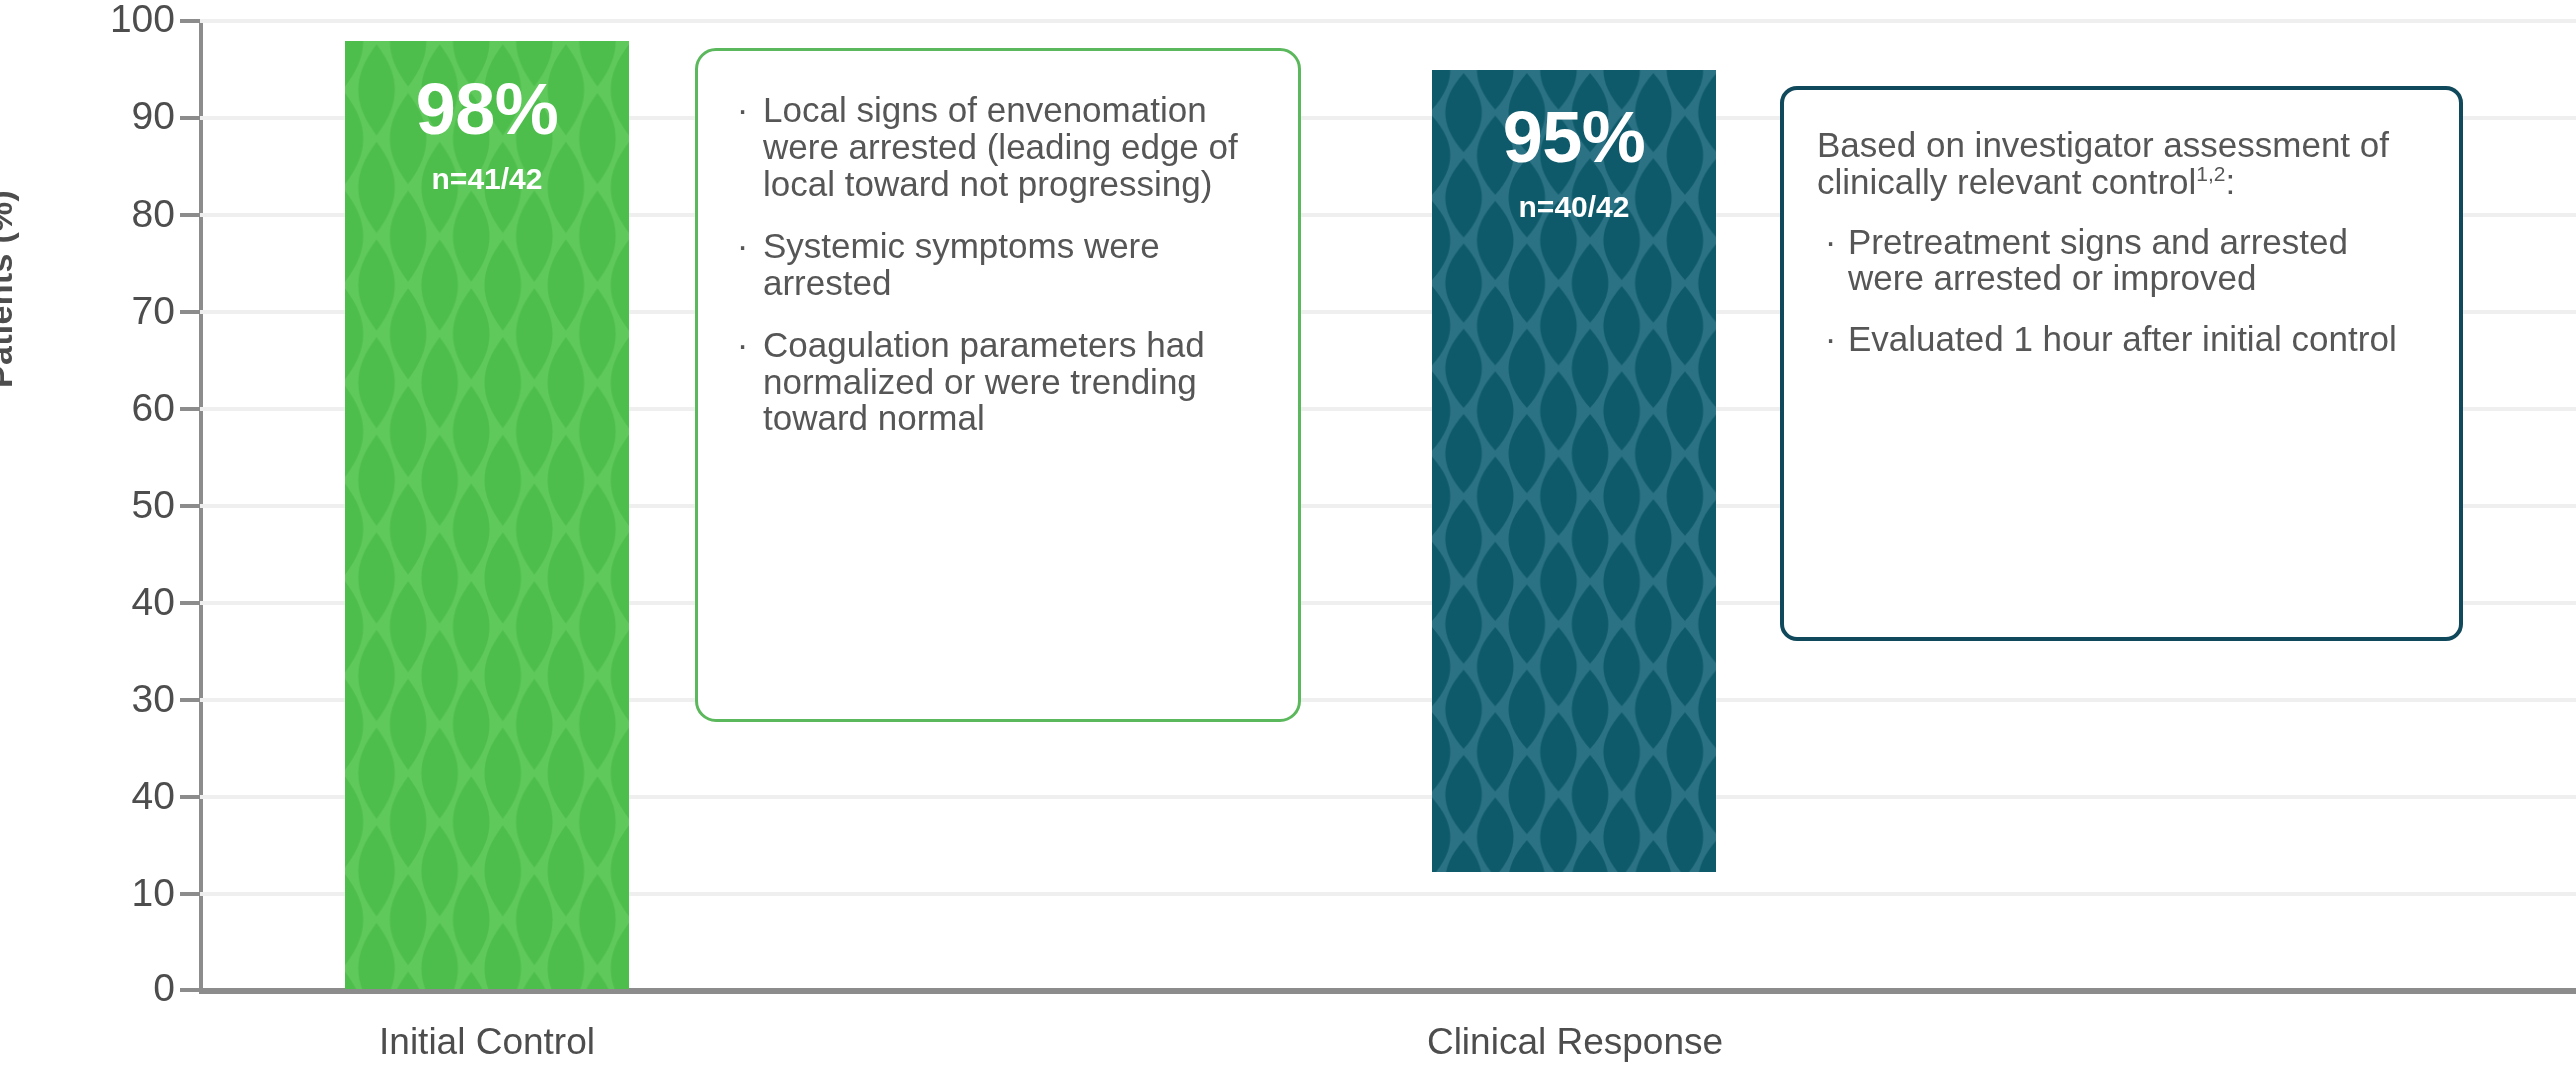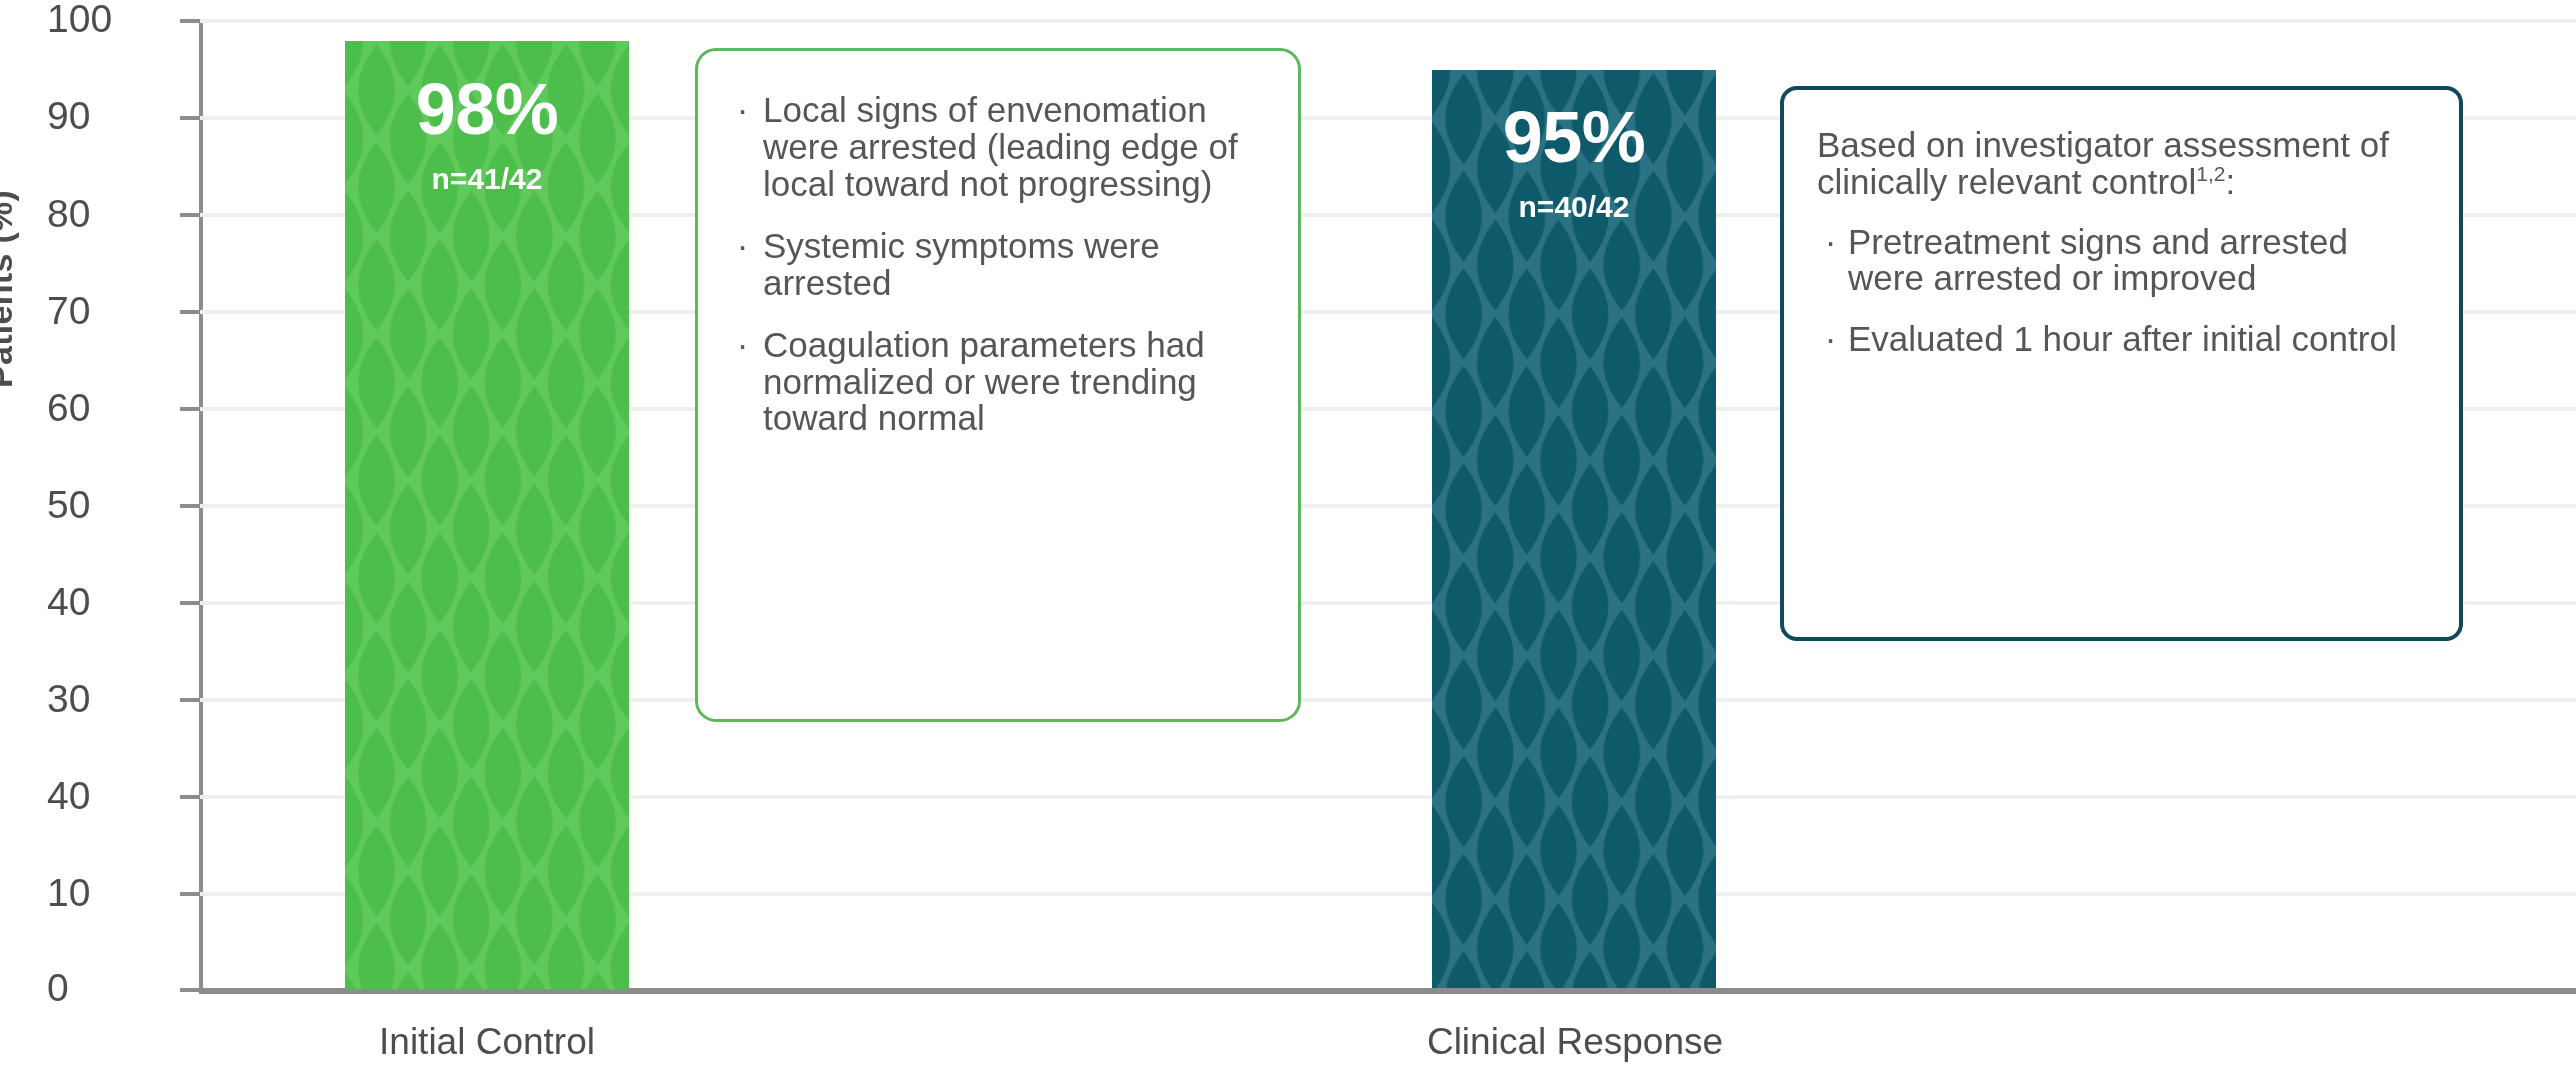--- a/index.html
+++ b/index.html
@@ -11,21 +11,21 @@
 
   .axis-title{
     position:absolute; left:-19px; top:388px;
     transform:rotate(-90deg); transform-origin:left top;
     font-size:34px; font-weight:bold; color:#4d4d4d;
     white-space:nowrap; letter-spacing:0.3px;
   }
 
   
   .ytick{
-    position:absolute; width:128px; 
+    position:absolute; width:128px; text-align:right;
     font-size:39px; color:#4d4d4d; line-height:1;
   }
 
   
   .tickmark{position:absolute;left:180px;width:20px;height:3.9px;background:#8c8c8c;}
 
   
   .gridline{position:absolute;left:200px;right:0px;height:3.9px;background:#efefef;}
 
   
@@ -145,21 +145,21 @@
         </pattern>
       </defs>
       <rect width="513" height="1709" fill="url(#scalesG)"></rect>
     </svg>
     <div class="bar-label-wrap" style="top:32px">
       <div class="bar-pct">98%</div>
       <div class="bar-n">n=41/42</div>
     </div>
   </div>
 
-  <div class="bar" id="bar-clinical-response" style="left:1432px;top:70px;width:284px;height:918px;background:#0e5a6b;">
+  <div class="bar" id="bar-clinical-response" style="left:1432px;top:70px;width:284px;height:802px;background:#0e5a6b;">
     <svg class="pattern" viewBox="0 0 512 1656" preserveAspectRatio="none">
       <defs>
         <pattern id="scalesT" width="114" height="176" patternUnits="userSpaceOnUse">
           <rect width="114" height="176" fill="#2b7285"></rect>
           <path d="M57 6 C80 36 90 62 90 88 C90 114 80 140 57 170 C34 140 24 114 24 88 C24 62 34 36 57 6 Z" fill="#0e5a6b"></path>
           <path d="M0 -82 C23 -52 33 -26 33 0 C33 26 23 52 0 82 C-23 52 -33 26 -33 0 C-33 -26 -23 -52 0 -82 Z" fill="#0e5a6b"></path>
           <path d="M114 -82 C137 -52 147 -26 147 0 C147 26 137 52 114 82 C91 52 81 26 81 0 C81 -26 91 -52 114 -82 Z" fill="#0e5a6b"></path>
           <path d="M0 94 C23 124 33 150 33 176 C33 202 23 228 0 258 C-23 228 -33 202 -33 176 C-33 150 -23 124 0 94 Z" fill="#0e5a6b"></path>
           <path d="M114 94 C137 124 147 150 147 176 C147 202 137 228 114 258 C91 228 81 202 81 176 C81 150 91 124 114 94 Z" fill="#0e5a6b"></path>
         </pattern>

